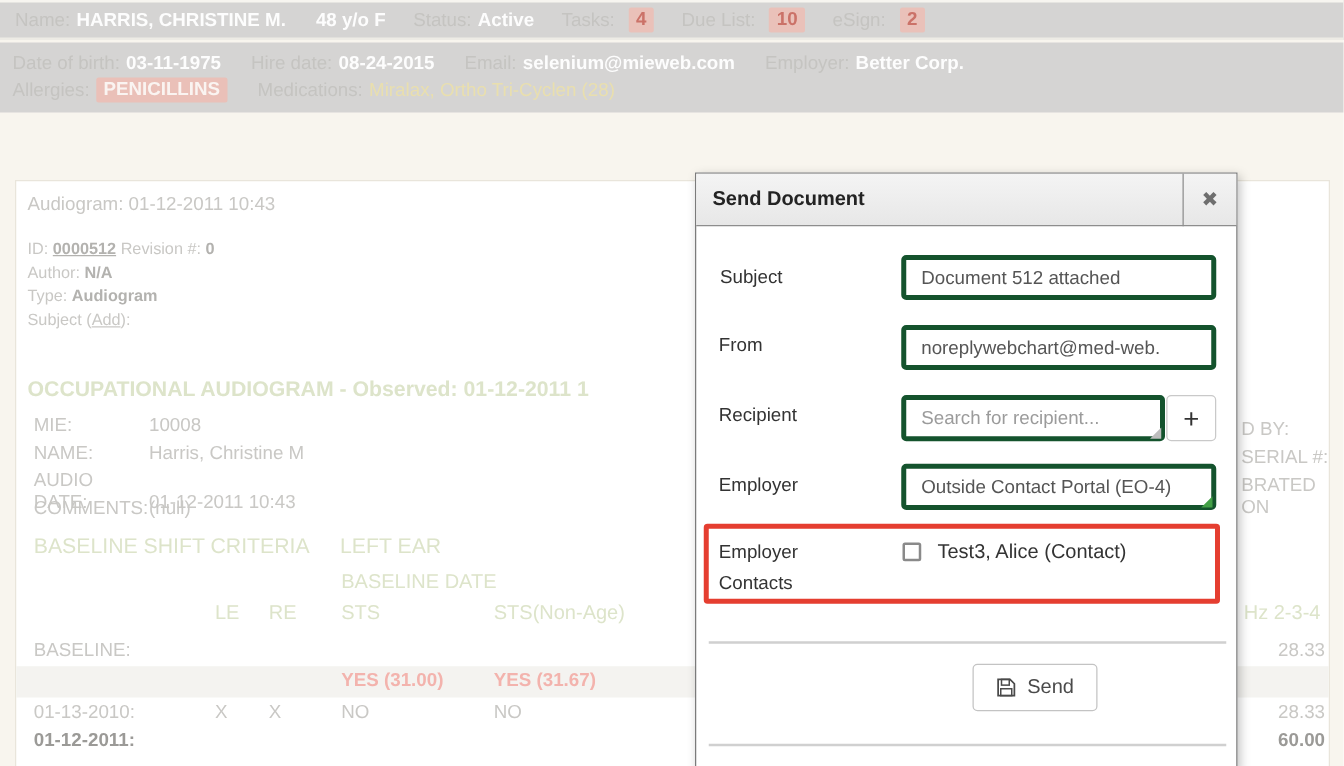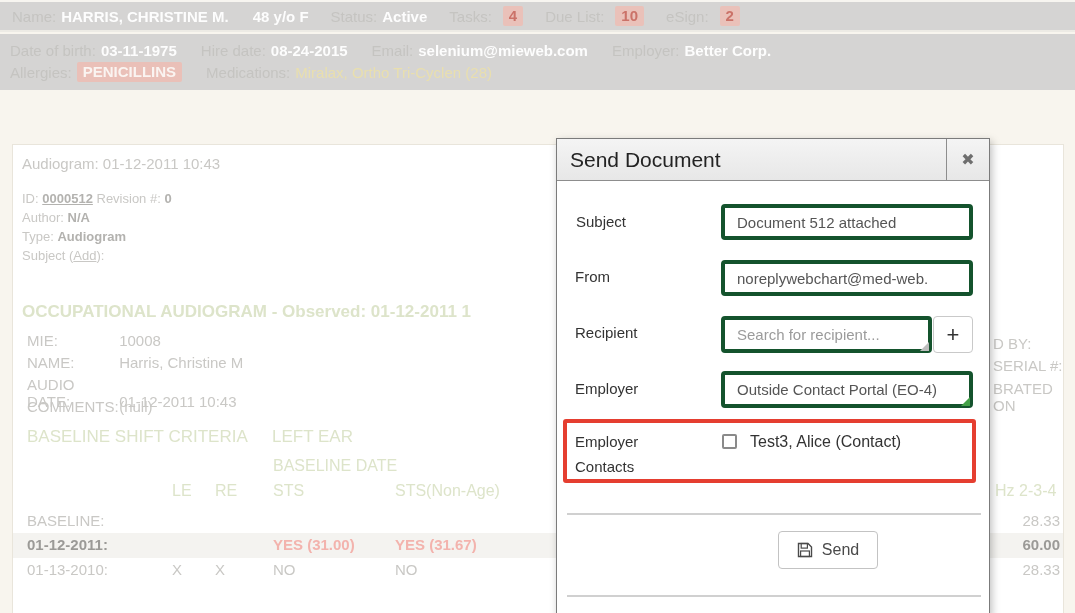--- a/index.html
+++ b/index.html
@@ -21,21 +21,21 @@
            margin-left:6px; line-height:20px; }
   .allergy-badge { background:#eac0b8; color:#faf4f1; font-weight:bold; padding:0 6px; border-radius:2px; line-height:20px; }
   .meds { color:#e9dfae; }
   .sp16 { margin-left:24px; } .sp20 { margin-left:22px; }
 
   
   .doc-panel { position:absolute; left:12px; top:144px; width:1052px; height:470px;
                background:#ffffff; border:1px solid #e9e5db; }
   .g  { color:#c9c8c5; }
   .gb { color:#b3b2af; font-weight:bold; }
-  .gdark { color:#9b9a97; font-weight:bold; }
+  .gdark { color:#9b9a97; font-weight:bold;margin-top:48px; }
   .green { color:#dde4ca; }
   .pink { color:#f3b3ad; font-weight:bold; }
   .t15 { font-size:15px; }
   .t16 { font-size:16px; }
   .t17 { font-size:17px; }
   .u { text-decoration:underline; }
   .metaline { line-height:19px; font-size:13px; }
   .fieldrow { position:absolute; left:27px; font-size:15px; }
   .fieldrow .fl { display:inline-block; width:88px; }
   .tr { position:absolute; left:0; width:1052px; height:20px; font-size:15px; }
@@ -43,21 +43,21 @@
   .c-date { left:27px; } .c-le { left:172px; } .c-re { left:215px; } .c-sts { left:273px; } .c-na { left:395px; }
   .stripe { position:absolute; left:13px; top:533px; width:1050px; height:25px; background:#f4f3f0; }
   .rval { position:absolute; left:998px; width:62px; text-align:right; font-size:15px; }
 
   
   .modal { position:absolute; left:556px; top:138px; width:434px; height:478px; background:#ffffff;
            border:1px solid #7b7b7b; box-shadow:2px 3px 8px rgba(0,0,0,0.25); z-index:10; }
   .modal-header { position:absolute; left:0; top:0; width:100%; height:42px;
                   background:linear-gradient(#f4f4f4,#e7e7e7); border-bottom:1px solid #8d8d8d;
                   display:flex; align-items:center; }
-  .modal-title { font-size:21px; font-weight:normal; color:#232323; padding-left:13px; flex:1; }
+  .modal-title { font-size:16px; font-weight:bold; color:#232323; padding-left:13px; flex:1; }
   .modal-close { width:43px; height:42px; border-left:1px solid #8d8d8d; display:flex;
                  align-items:center; justify-content:center; color:#6e6e6e; font-size:16px;
                  font-weight:bold; cursor:pointer; }
   .mlabel { position:absolute; font-size:15px; color:#333; }
   .minput { position:absolute; border:4px solid #14532d; border-radius:4px; background:#fff;
             font-family:"Liberation Sans","DejaVu Sans",sans-serif; font-size:15px; color:#555;
             padding:0 12px; outline:none; }
   .minput::placeholder { color:#9b9b9b; }
   .tri { position:absolute; width:0; height:0; border-left:9px solid transparent; }
   .tri-gray { border-bottom:9px solid #bdbdbd; }

